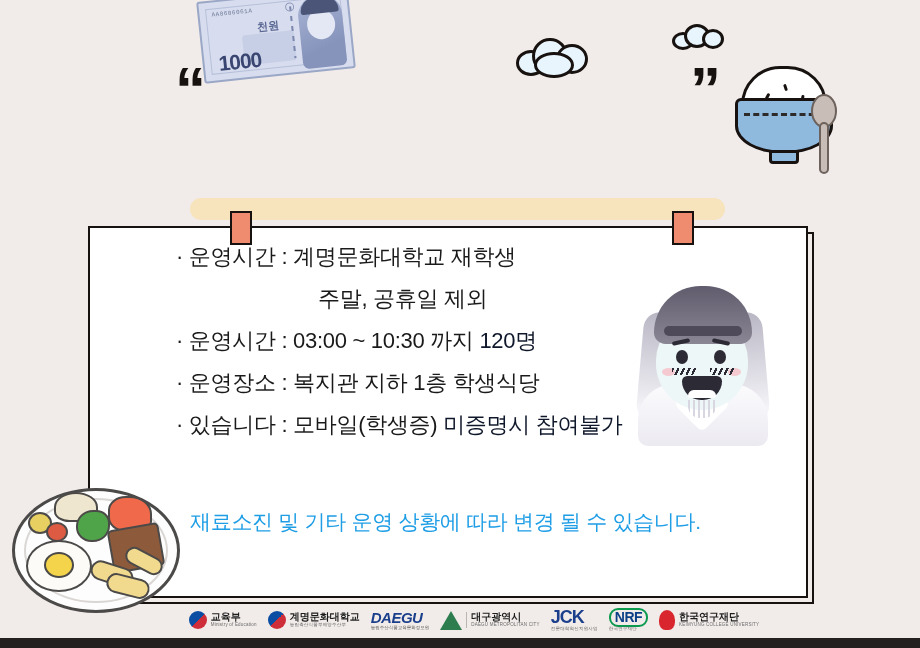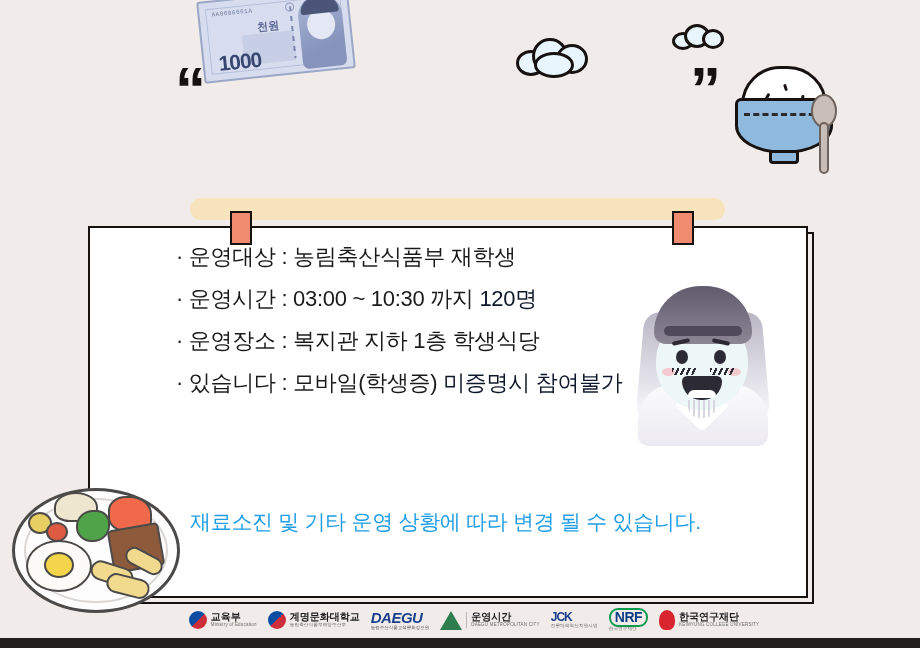--- a/index.html
+++ b/index.html
@@ -407,21 +407,21 @@
   }
   .epis-sub { font-size: 4.5px; color: #5a5a5a; text-align: center; white-space: nowrap; }
   .tri-logo {
     width: 0; height: 0; flex: none;
     border-left: 11px solid transparent;
     border-right: 11px solid transparent;
     border-bottom: 19px solid #2e7d4f;
   }
   .divider { width: 1px; height: 16px; background: #b9b5b3; }
   .jck {
-    font-size: 12px; font-weight: bold; color: #1b3f8b; letter-spacing: -1px;
+    font-size: 18px; font-weight: bold; color: #1b3f8b; letter-spacing: -1px;
   }
   .nrf {
     font-size: 14px; font-weight: bold; color: #0b3f86;
     border: 2px solid #0b9a4e; border-radius: 9px; padding: 0 4px;
     letter-spacing: -0.5px;
   }
   .km-mark {
     width: 16px; height: 20px; flex: none;
     background: #d9262e;
     border-radius: 50% 50% 40% 40%;
@@ -474,21 +474,24 @@
   <div class="title-highlight"></div>
 
   <div class="tab tab-left"></div>
   <div class="tab tab-right"></div>
 
   <div class="content-box-shadow"></div>
   <div class="content-box"></div>
 
   <div class="info-list">
     <div class="info-line">
-      <span>· 운영대상 : 농림축산식품부 재학생</span>
+      <span>· 운영시간 : 계명문화대학교 재학생</span>
+    </div>
+    <div class="info-line indent">
+      <span>주말, 공휴일 제외</span>
     </div>
     <div class="info-line">
       <span>· 운영시간 : 03:00 ~ 10:30 까지 </span><span class="hl-green">120명</span>
     </div>
     <div class="info-line">
       <span>· 운영장소 : 복지관 지하 1층 학생식당</span>
     </div>
     <div class="info-line">
       <span>· 있습니다 : 모바일(학생증) </span><span class="hl-green">미증명시 참여불가</span>
     </div>
@@ -552,21 +555,21 @@
       <div class="logo-text">
         <div class="epis-mark">DAEGU</div>
         <div class="epis-sub">농림수산식품교육문화정보원</div>
       </div>
     </div>
 
     <div class="logo">
       <div class="tri-logo"></div>
       <div class="divider"></div>
       <div class="logo-text">
-        <div class="logo-ko">운영시간</div>
+        <div class="logo-ko">대구광역시</div>
         <div class="logo-en">DAEGU METROPOLITAN CITY</div>
       </div>
     </div>
 
     <div class="logo">
       <div class="logo-text">
         <div class="jck">JCK</div>
         <div class="logo-en">전문대학혁신지원사업</div>
       </div>
     </div>

